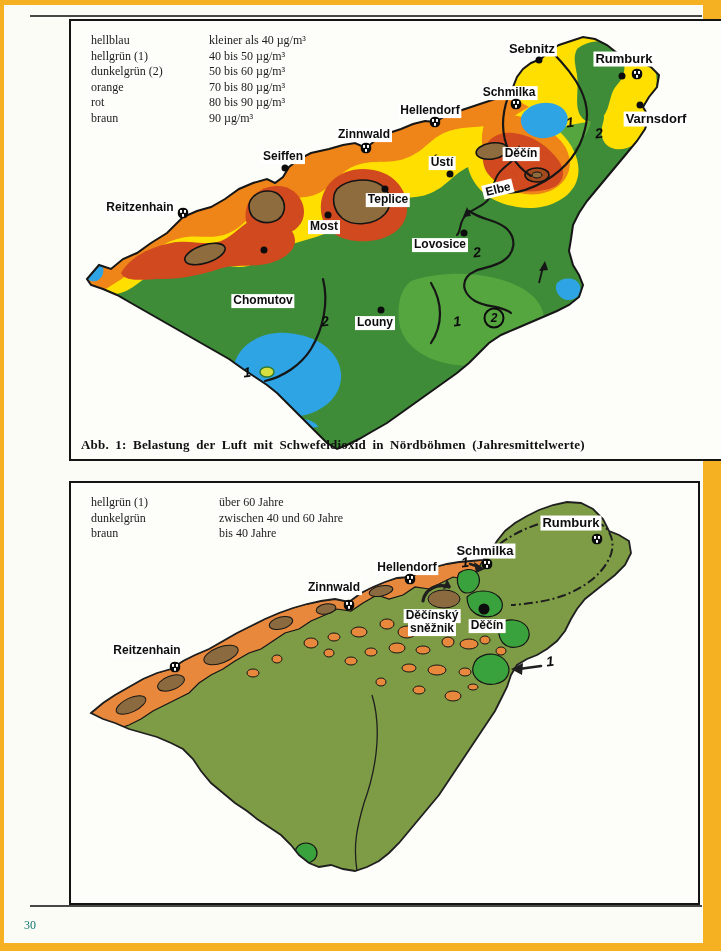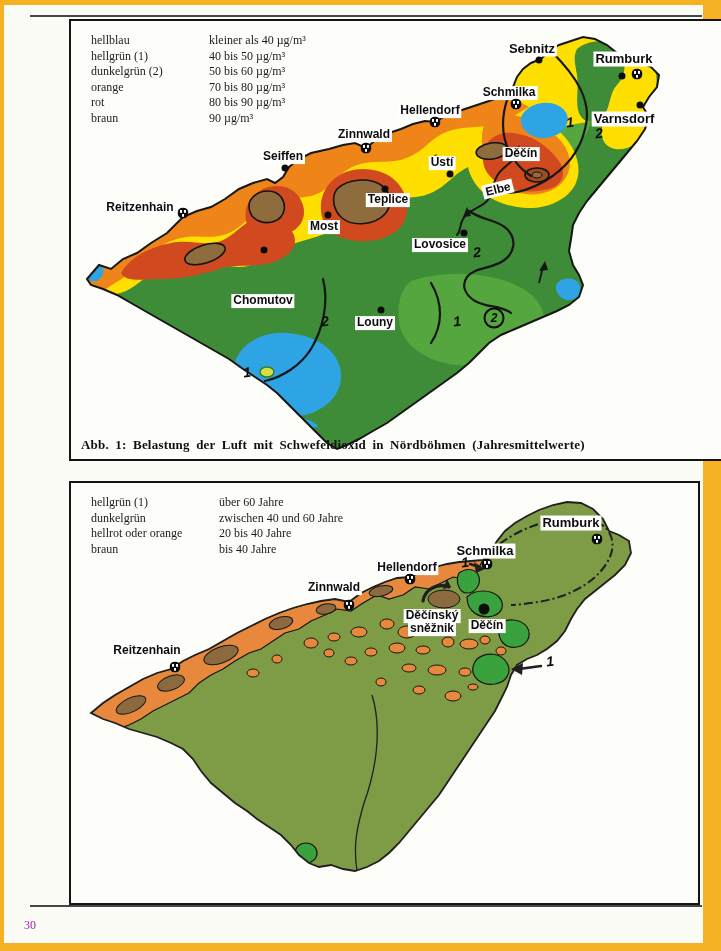--- a/index.html
+++ b/index.html
@@ -1,21 +1,21 @@
 <!DOCTYPE html>
 <html><head>
 <meta charset="utf-8">
 <style>
   html,body{margin:0;padding:0;}
   body{width:721px;height:951px;position:relative;background:#f5b122;font-family:"Liberation Sans",sans-serif;overflow:hidden;}
   .sheet{position:absolute;left:4px;top:5px;width:699px;height:938px;background:#fcfcf7;}
   .rule{position:absolute;height:2px;background:#474747;}
   .rule-top{left:26px;top:10px;width:672px;}
   .rule-bottom{left:26px;top:900px;width:672px;}
-  .pagenum{position:absolute;left:20px;top:913px;font:12px "Liberation Serif",serif;color:#a21caf;}
+  .pagenum{position:absolute;left:20px;top:913px;font:12px "Liberation Serif",serif;color:#0f766e;}
   .figbox{position:absolute;background:#fdfdfa;border:2px solid #141414;}
   .figbox svg{position:absolute;left:0;top:0;}
   .legend{position:absolute;left:20px;top:12px;font:12px/15.6px "Liberation Serif",serif;color:#1c1c1c;z-index:4;}
   .lrow{display:flex;}
   .lname{width:118px;}
   .fig2 .lname{width:128px;}
   .figcap{position:absolute;left:10px;bottom:6px;font:bold 13px "Liberation Serif",serif;color:#111;word-spacing:3px;letter-spacing:.2px;z-index:4;white-space:nowrap;}
   .citylabel{position:absolute;transform:translate(-50%,-50%);background:#fff;color:#0d0d0d;font:bold 12px/1.15 "Liberation Sans",sans-serif;padding:0 2px;white-space:nowrap;z-index:3;}
   .citylabel.lg{font-size:13px;}
   .riverlabel{position:absolute;transform:translate(-50%,-50%) rotate(-14deg);background:#fff;color:#0d0d0d;font:bold 12px "Liberation Sans",sans-serif;padding:0 3px;z-index:3;}
@@ -114,21 +114,21 @@
         </div>
       <div class="lrow">
           <span class="lname">braun</span>
           <span class="lval">90 µg/m³</span>
         </div>
     </div>
 
     <div class="citylabel lg" style="left:461px;top:28px;">Sebnitz</div>
     <div class="citylabel lg" style="left:553px;top:38px;">Rumburk</div>
     <div class="citylabel" style="left:438px;top:72px;">Schmilka</div>
-    <div class="citylabel lg" style="left:553px;top:98px;text-align:right;">Varnsdorf</div>
+    <div class="citylabel lg" style="left:585px;top:98px;text-align:right;">Varnsdorf</div>
     <div class="citylabel" style="left:359px;top:90px;">Hellendorf</div>
     <div class="citylabel" style="left:293px;top:114px;">Zinnwald</div>
     <div class="citylabel" style="left:212px;top:136px;">Seiffen</div>
     <div class="citylabel" style="left:69px;top:187px;">Reitzenhain</div>
     <div class="citylabel" style="left:371px;top:142px;">Ústí</div>
     <div class="citylabel" style="left:450px;top:133px;">Děčín</div>
     <div class="citylabel" style="left:317px;top:179px;">Teplice</div>
     <div class="citylabel" style="left:253px;top:206px;">Most</div>
     <div class="citylabel" style="left:192px;top:240px;margin-top:40px;">Chomutov</div>
     <div class="citylabel" style="left:369px;top:224px;">Lovosice</div>
@@ -233,24 +233,20 @@
     <div class="legend">
       <div class="lrow">
           <span class="lname">hellgrün (1)</span>
           <span class="lval">über 60 Jahre</span>
         </div>
       <div class="lrow">
           <span class="lname">dunkelgrün</span>
           <span class="lval">zwischen 40 und 60 Jahre</span>
         </div>
       <div class="lrow">
-          <span class="lname">hellrot oder orange</span>
-          <span class="lval">20 bis 40 Jahre</span>
-        </div>
-      <div class="lrow">
           <span class="lname">braun</span>
           <span class="lval">bis 40 Jahre</span>
         </div>
     </div>
 
     <div class="citylabel lg" style="left:500px;top:40px;">Rumburk</div>
     <div class="citylabel lg" style="left:414px;top:68px;">Schmilka</div>
     <div class="citylabel" style="left:336px;top:85px;">Hellendorf</div>
     <div class="citylabel" style="left:263px;top:105px;">Zinnwald</div>
     <div class="citylabel" style="left:76px;top:168px;">Reitzenhain</div>

